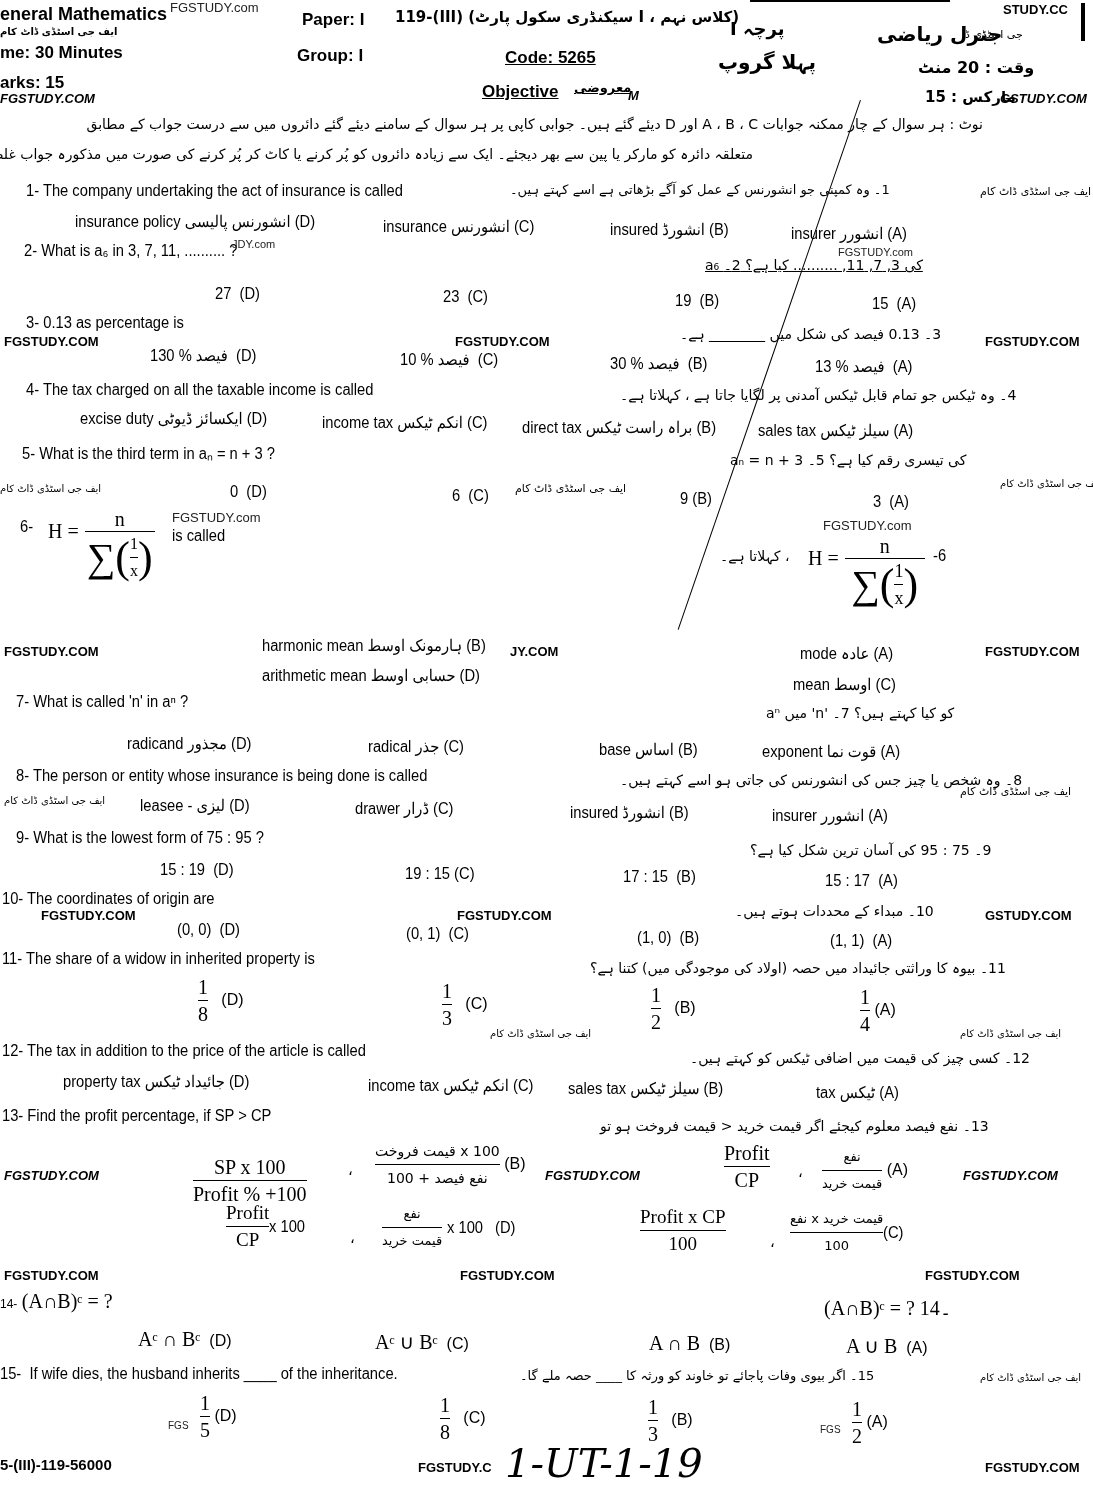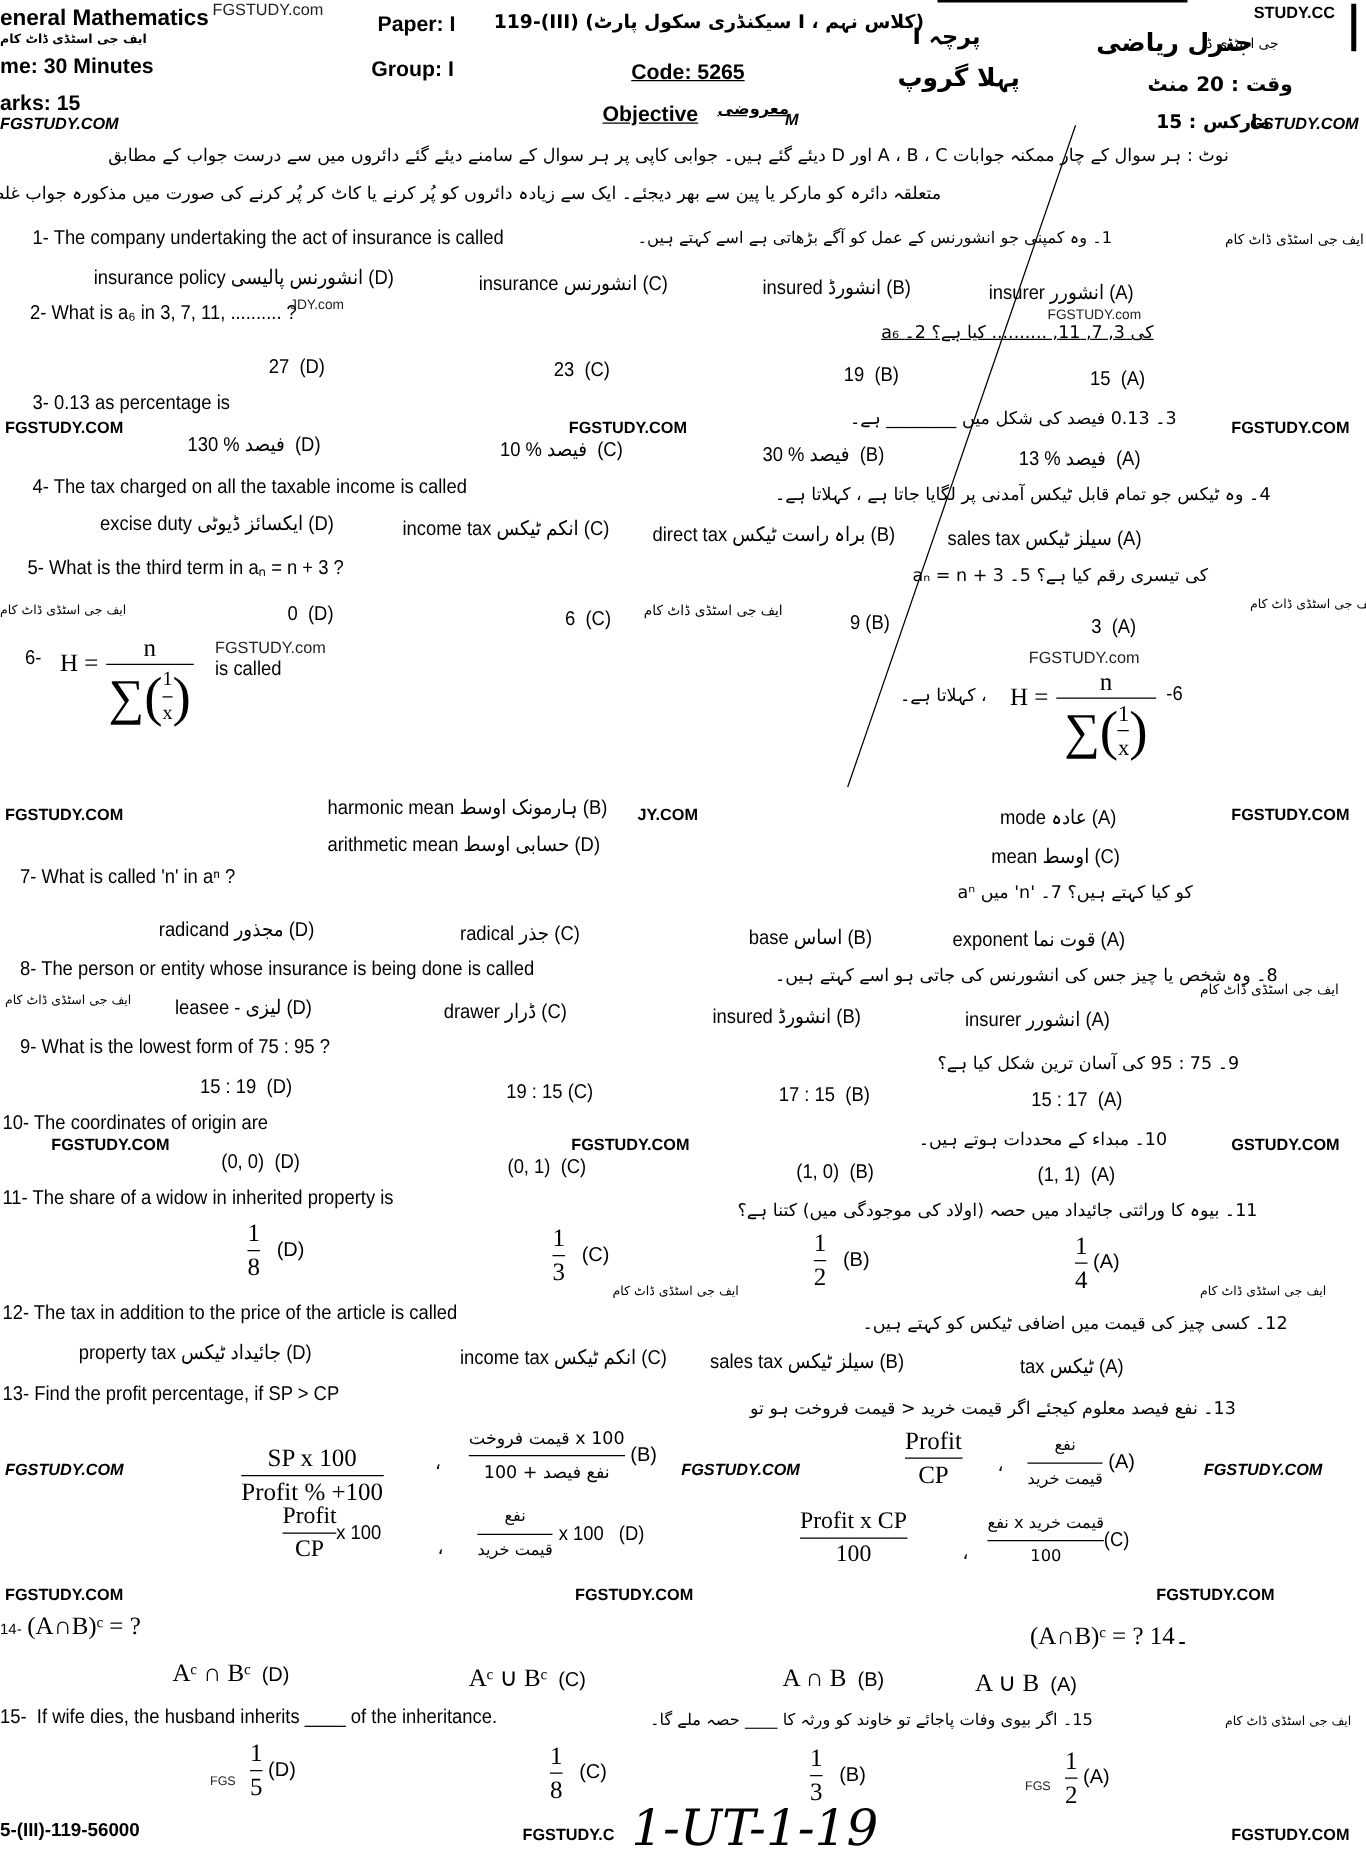--- a/index.html
+++ b/index.html
@@ -270,22 +270,22 @@
   </div>
 
 <div class="abs wm" style="left:4px;top:1268px;font-style:normal;">FGSTUDY.COM</div>
 <div class="abs wm" style="left:460px;top:1268px;font-style:normal;">FGSTUDY.COM</div>
 <div class="abs wm" style="left:925px;top:1268px;font-style:normal;">FGSTUDY.COM</div>
 
 <div class="abs" style="left:0;top:1290px;"><span class="en" style="font-size:12px;">14-</span> <span class="serif" style="font-size:20px;">(A∩B)ᶜ = ?</span></div>
 <div class="abs serif" style="left:780px;top:1296px;font-size:20px;margin-left:44px;">(A∩B)ᶜ = ? 14۔</div>
 <div class="abs" style="left:138px;top:1328px;"><span class="serif" style="font-size:20px;">Aᶜ ∩ Bᶜ</span>&nbsp; <span class="en">(D)</span></div>
 <div class="abs" style="left:375px;top:1330px;"><span class="serif" style="font-size:20px;">Aᶜ ∪ Bᶜ</span>&nbsp; <span class="en">(C)</span></div>
-<div class="abs" style="left:626px;top:1332px;"><span class="serif" style="font-size:20px;">A ∩ B</span>&nbsp; <span class="en">(B)</span></div>
-<div class="abs" style="left:780px;top:1334px;"><span class="serif" style="font-size:20px;">A ∪ B</span>&nbsp; <span class="en">(A)</span></div>
+<div class="abs" style="left:649px;top:1332px;"><span class="serif" style="font-size:20px;">A ∩ B</span>&nbsp; <span class="en">(B)</span></div>
+<div class="abs" style="left:846px;top:1334px;"><span class="serif" style="font-size:20px;">A ∪ B</span>&nbsp; <span class="en">(A)</span></div>
 
 <div class="abs en" style="left:0;top:1365px;"><span>15-</span>&nbsp; <span>If wife dies, the husband inherits ____ of the inheritance.</span></div>
 <div class="abs ur" style="left:520px;top:1368px;font-size:13px;">15۔ اگر بیوی وفات پاجائے تو خاوند کو ورثہ کا ____ حصہ ملے گا۔</div>
 <div class="abs ur" style="left:980px;top:1372px;font-size:10px;">ایف جی اسٹڈی ڈاٹ کام</div>
 <div class="abs" style="left:200px;top:1392px;"><span class="frac">
       <span>1</span>
       <span class="bar"></span>
       <span>5</span>
     </span> <span class="en">(D)</span></div>
 <div class="abs wm2" style="left:168px;top:1420px;font-size:10px;">FGS</div>

